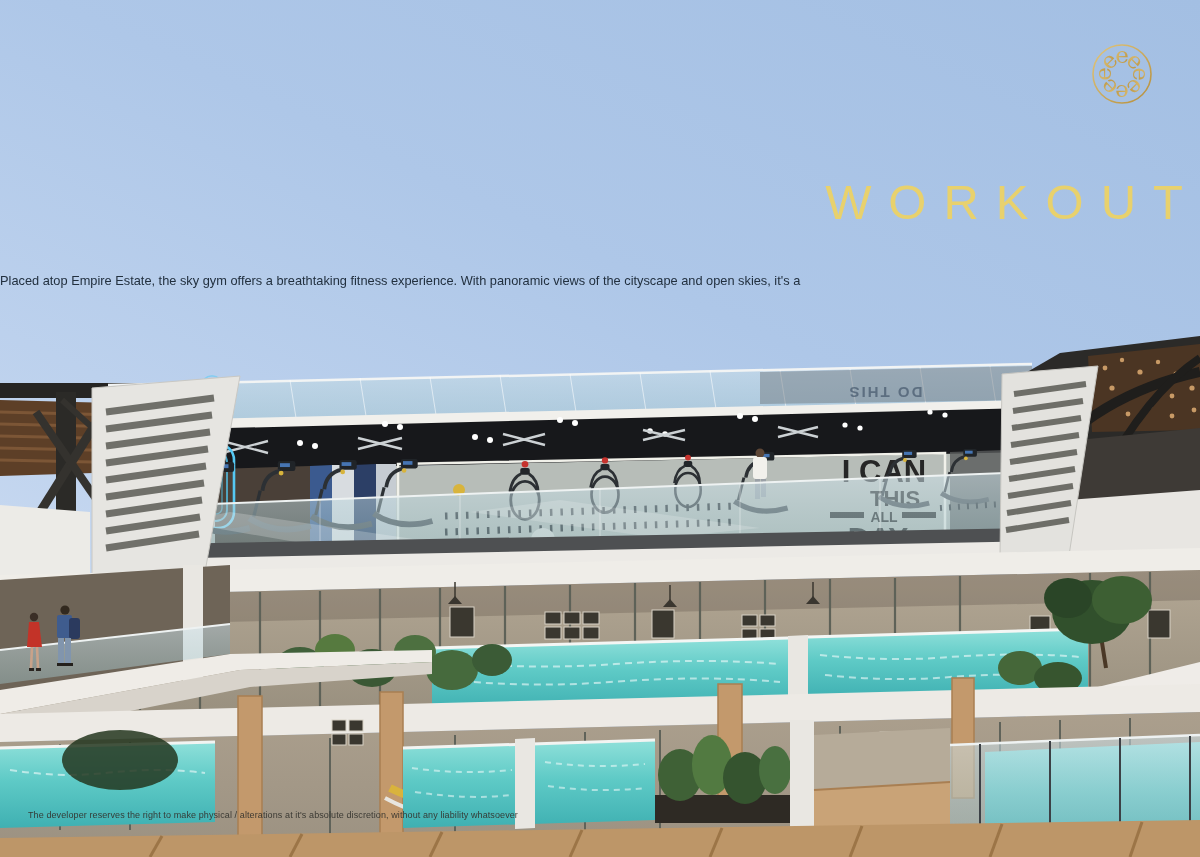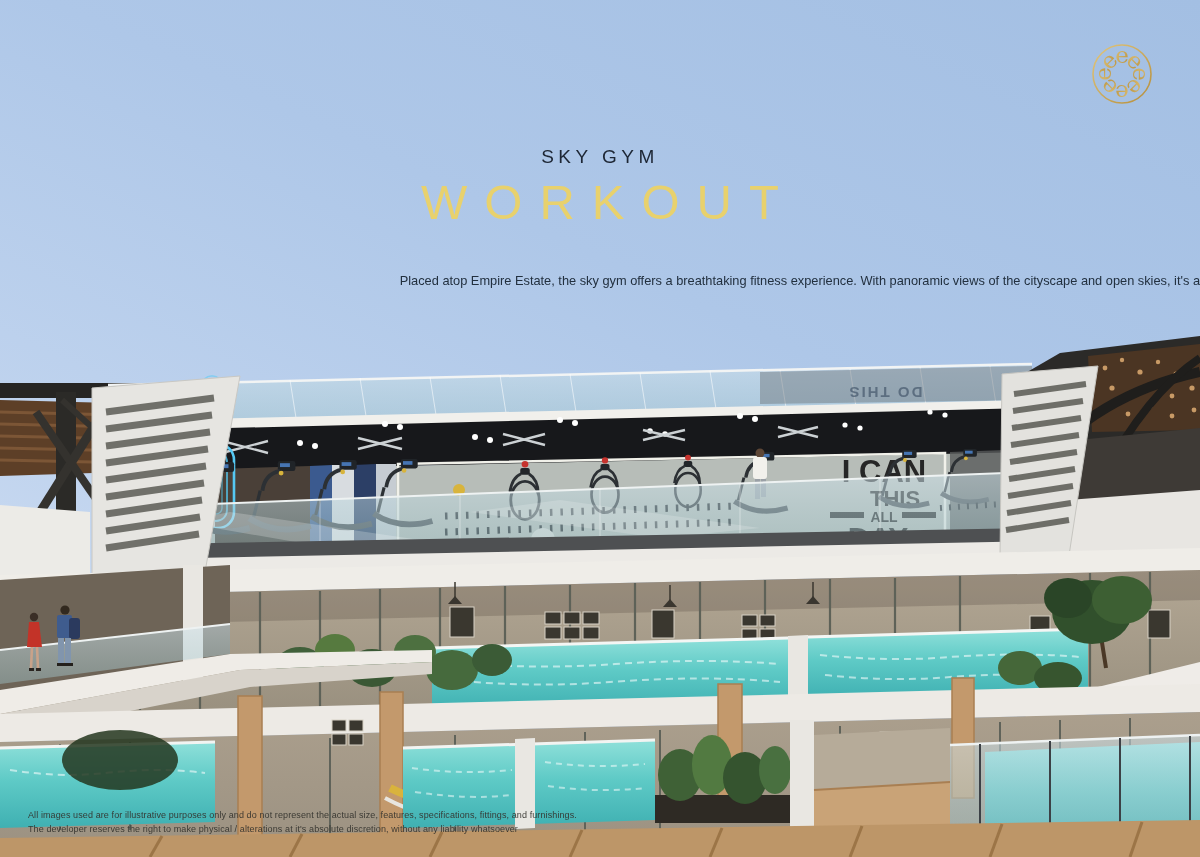--- a/index.html
+++ b/index.html
@@ -5,23 +5,23 @@
   html,body{margin:0;padding:0;background:#888;}
   #page{
     position:relative;width:1200px;height:857px;margin:0 auto;overflow:hidden;
     background:linear-gradient(205deg,#a3bfe3 0%,#aec7e8 38%,#bfd3ee 68%,#d7e3f4 100%);
     font-family:"Liberation Sans",sans-serif;
   }
   .abs{position:absolute;}
   #logo{top:38px;left:1086px;width:72px;height:72px;}
   #eyebrow{top:146px;left:0;width:1200px;text-align:center;font-size:19px;
     letter-spacing:4.5px;color:#1d2634;font-weight:500;}
-  #title{top:174px;left:0;width:1200px;text-align:center;font-size:49px;
+  #title{top:174px;left:0;width:1200px;text-align:right;font-size:49px;
     letter-spacing:17px;color:#e8d16d;font-weight:300;text-indent:17px;}
-  #desc{top:272px;left:0;width:1200px;text-align:right;font-size:12.8px;
+  #desc{top:272px;left:0;width:1200px;text-align:left;font-size:12.8px;
     color:#22303f;line-height:17.5px;font-weight:400;}
   #desc div{white-space:nowrap;}
   #render-svg{top:0;left:0;width:1200px;height:857px;}
   #disclaimer{left:28px;top:809px;font-size:9px;line-height:13.5px;color:#33322d;
     opacity:.92;letter-spacing:.1px;}
 </style>
 </head>
 <body>
 
 <div id="page">
@@ -500,25 +500,23 @@
       <text transform="translate(36,36) rotate(45) translate(0,-11)">e</text>
       <text transform="translate(36,36) rotate(90) translate(0,-11)">e</text>
       <text transform="translate(36,36) rotate(135) translate(0,-11)">e</text>
       <text transform="translate(36,36) rotate(180) translate(0,-11)">e</text>
       <text transform="translate(36,36) rotate(225) translate(0,-11)">e</text>
       <text transform="translate(36,36) rotate(270) translate(0,-11)">e</text>
       <text transform="translate(36,36) rotate(315) translate(0,-11)">e</text>
     </g>
   </svg>
 
-  <div id="eyebrow" class="abs">SKY GYM</div>
   <div id="title" class="abs">WORKOUT</div>
 
   <div id="desc" class="abs">
     <div>Placed atop Empire Estate, the sky gym offers a breathtaking fitness experience. With panoramic views of the cityscape and open skies, it's a</div>
   </div>
 
   <div id="disclaimer" class="abs">
-    <div>All images used are for illustrative purposes only and do not represent the actual size, features, specifications, fittings, and furnishings.</div>
     <div>The developer reserves the right to make physical / alterations at it's absolute discretion, without any liability whatsoever</div>
   </div>
 
 </div>
 
 </body></html>

